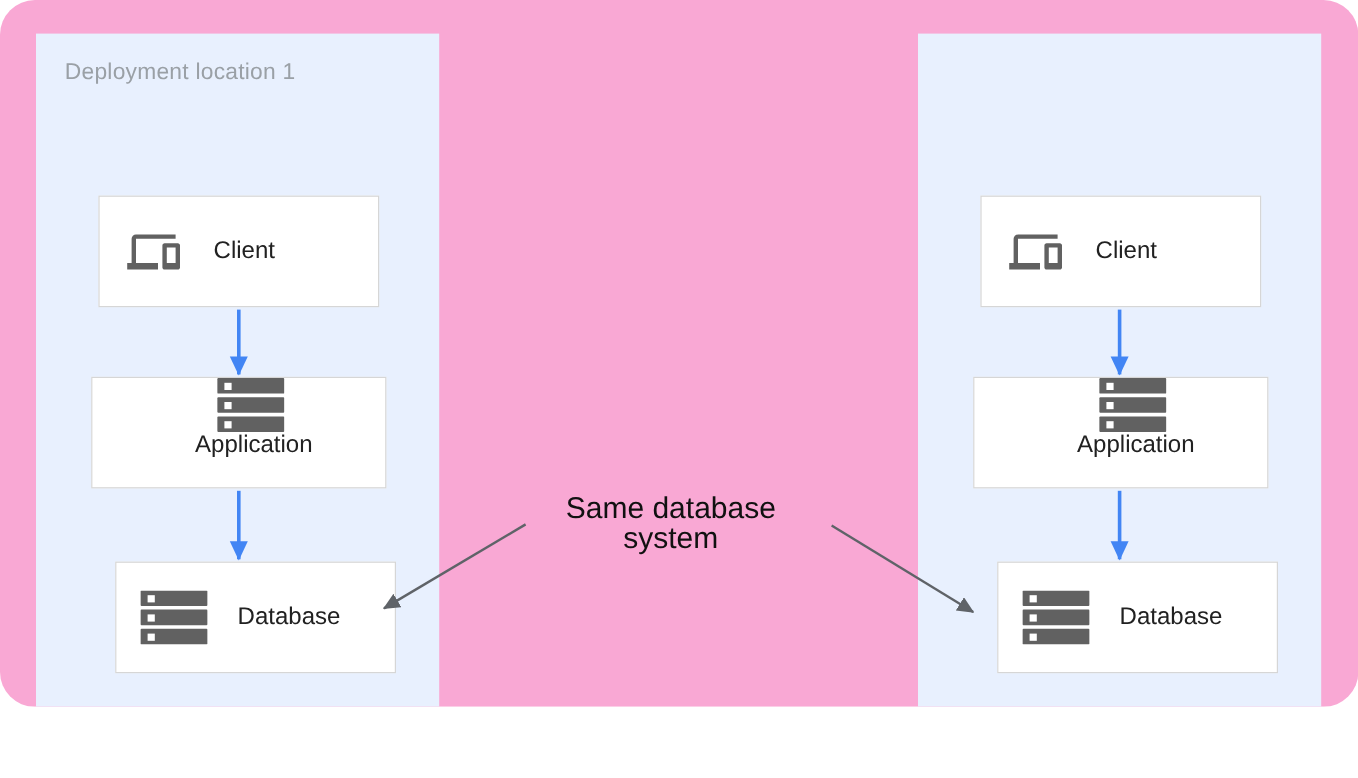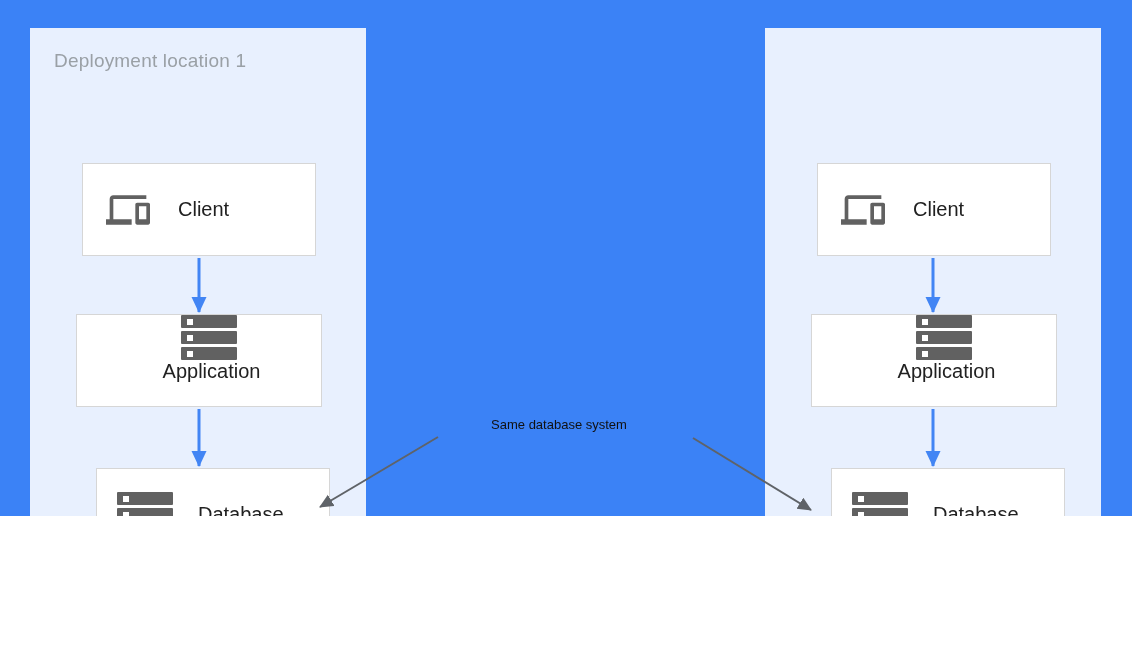--- a/index.html
+++ b/index.html
@@ -13,23 +13,24 @@
     --annotation-text: #111111;
   }
   * { box-sizing: border-box; margin: 0; padding: 0; }
   body {
     font-family: "Liberation Sans", "DejaVu Sans", sans-serif;
     background: #ffffff;
   }
   .canvas {
     position: relative;
     width: 1132px;
-    height: 516px;
-    background: #3b82f6;
+    height: 589px;
+    background: #f9a8d4;
     overflow: hidden;
+    border-radius: 29px;
   }
   .panel {
     position: absolute;
     top: 28px;
     width: 336px;
     height: 573px;
     background: var(--panel-background);
   }
   .panel-left  { left: 30px; }
   .panel-right { left: 765px; }
@@ -83,21 +84,21 @@
     stroke-width: 2;
     fill: none;
   }
   .ann-head { fill: var(--annotation-arrow); }
   .annotation {
     position: absolute;
     top: 412px;
     left: 470px;
     width: 178px;
     text-align: center;
-    font-size: 13px;
+    font-size: 25px;
     line-height: 25px;
     color: var(--annotation-text);
   }
   .icon-svg { display: block; }
 </style>
 </head>
 <body>
 
 <div class="canvas">
 

